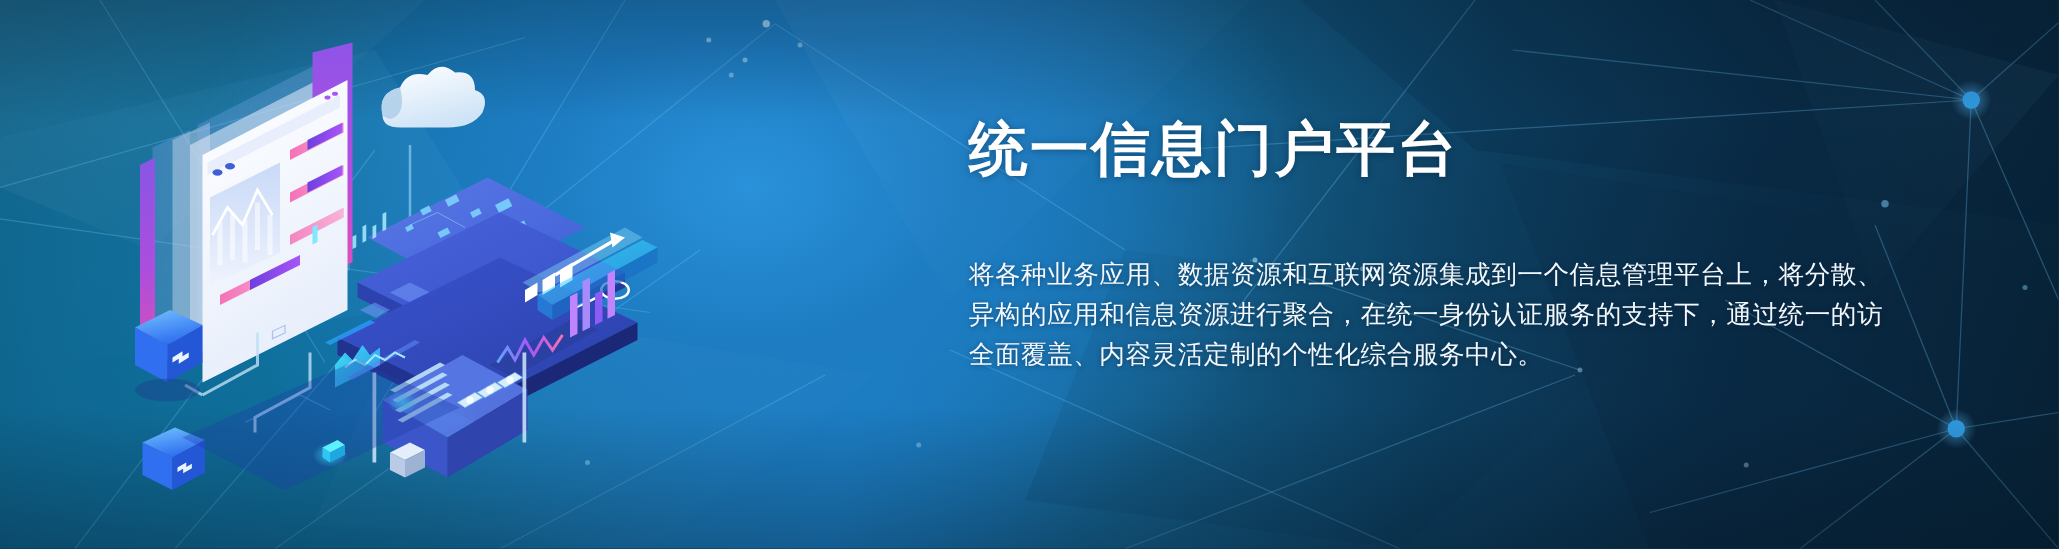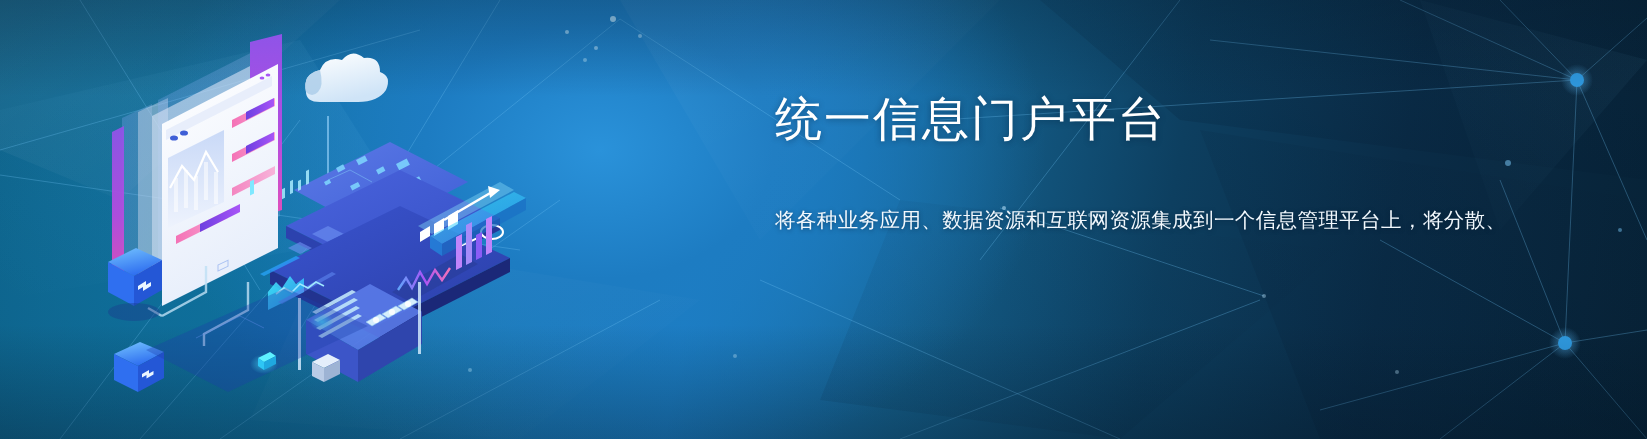--- a/index.html
+++ b/index.html
@@ -34,21 +34,21 @@
   .bg-poly { position: absolute; inset: 0; }
 
   
   .title {
     position: absolute;
     left: 775px;
     top: 88px;
     font-size: 47px;
     letter-spacing: 2px;
     color: #ffffff;
-    font-weight: 400;
+    font-weight: 700;
     text-shadow: 0 1px 6px rgba(0,30,60,0.45);
     white-space: nowrap;
   }
   .desc {
     position: absolute;
     left: 775px;
     top: 204px;
     width: 690px;
     font-size: 20.5px;
     line-height: 32px;
@@ -416,15 +416,17 @@
       <polygon points="158,338 170,332 176,336 164,342" fill="#5ef0ff"></polygon>
       <polygon points="158,338 164,342 164,350 158,346" fill="#2ec6f5"></polygon>
       <polygon points="164,342 176,336 176,344 164,350" fill="#1fa8e0"></polygon>
     </g>
   </svg>
 
   <div class="title">统一信息门户平台</div>
 
   <div class="desc">
     <div>将各种业务应用、数据资源和互联网资源集成到一个信息管理平台上，将分散、</div>
+    <div>异构的应用和信息资源进行聚合，在统一身份认证服务的支持下，通过统一的访</div>
+    <div>全面覆盖、内容灵活定制的个性化综合服务中心。</div>
   </div>
 
 </div>
 
 </body></html>

